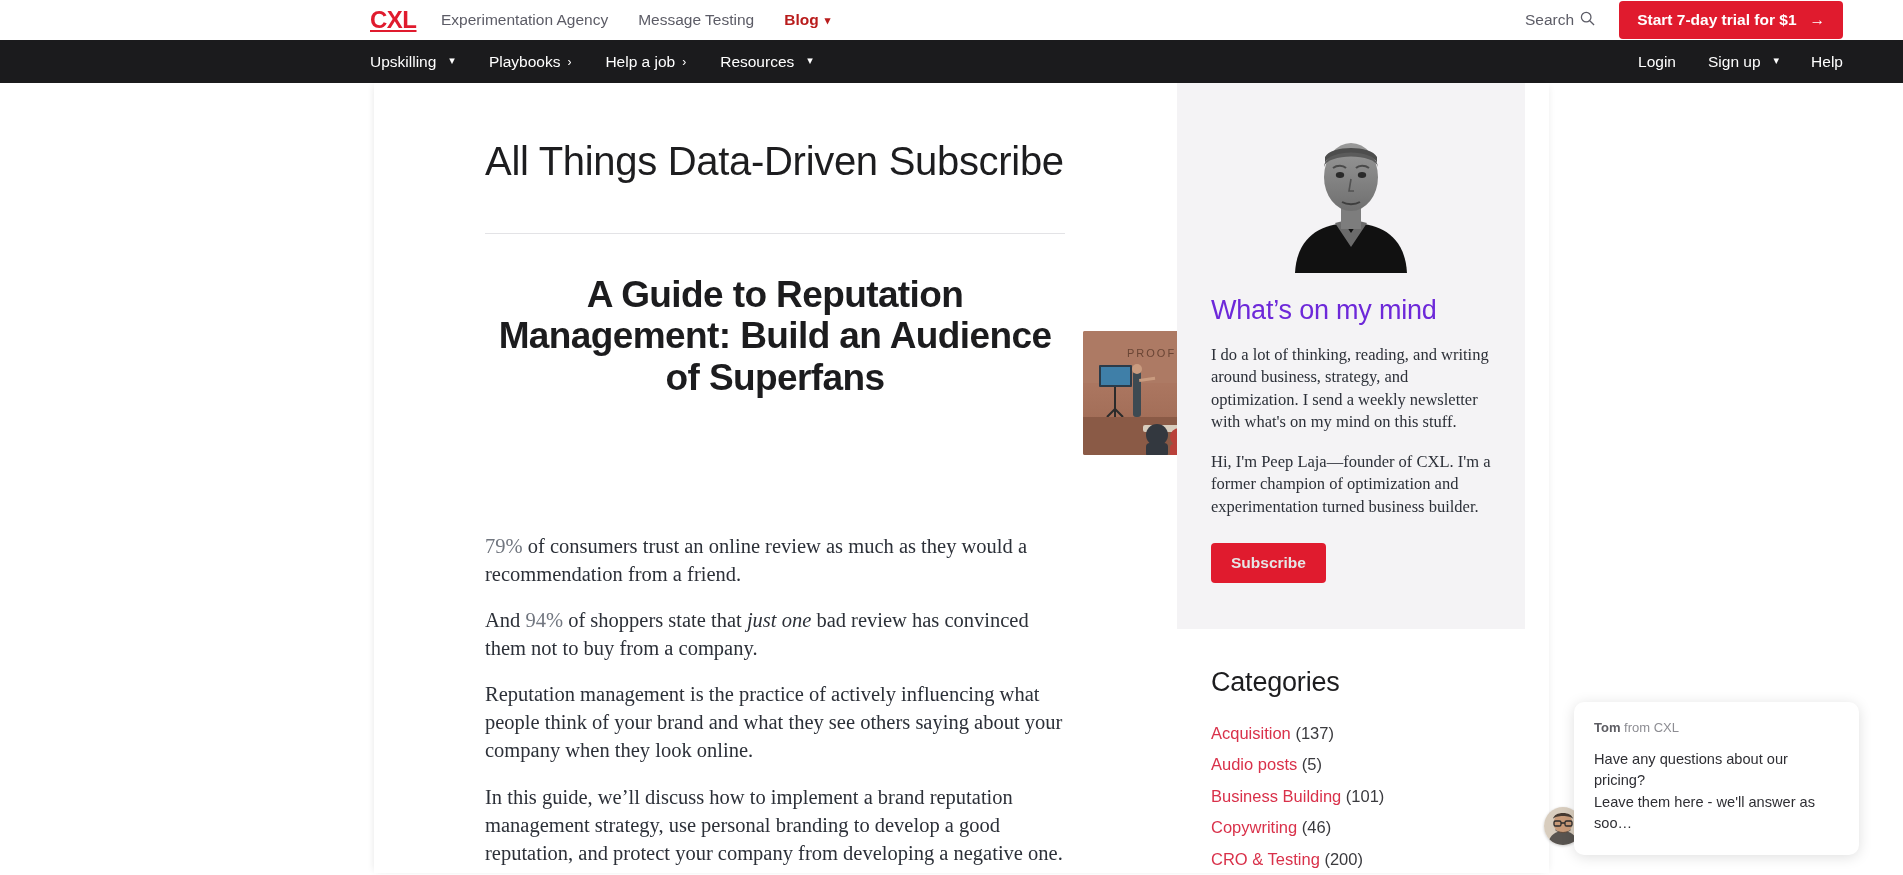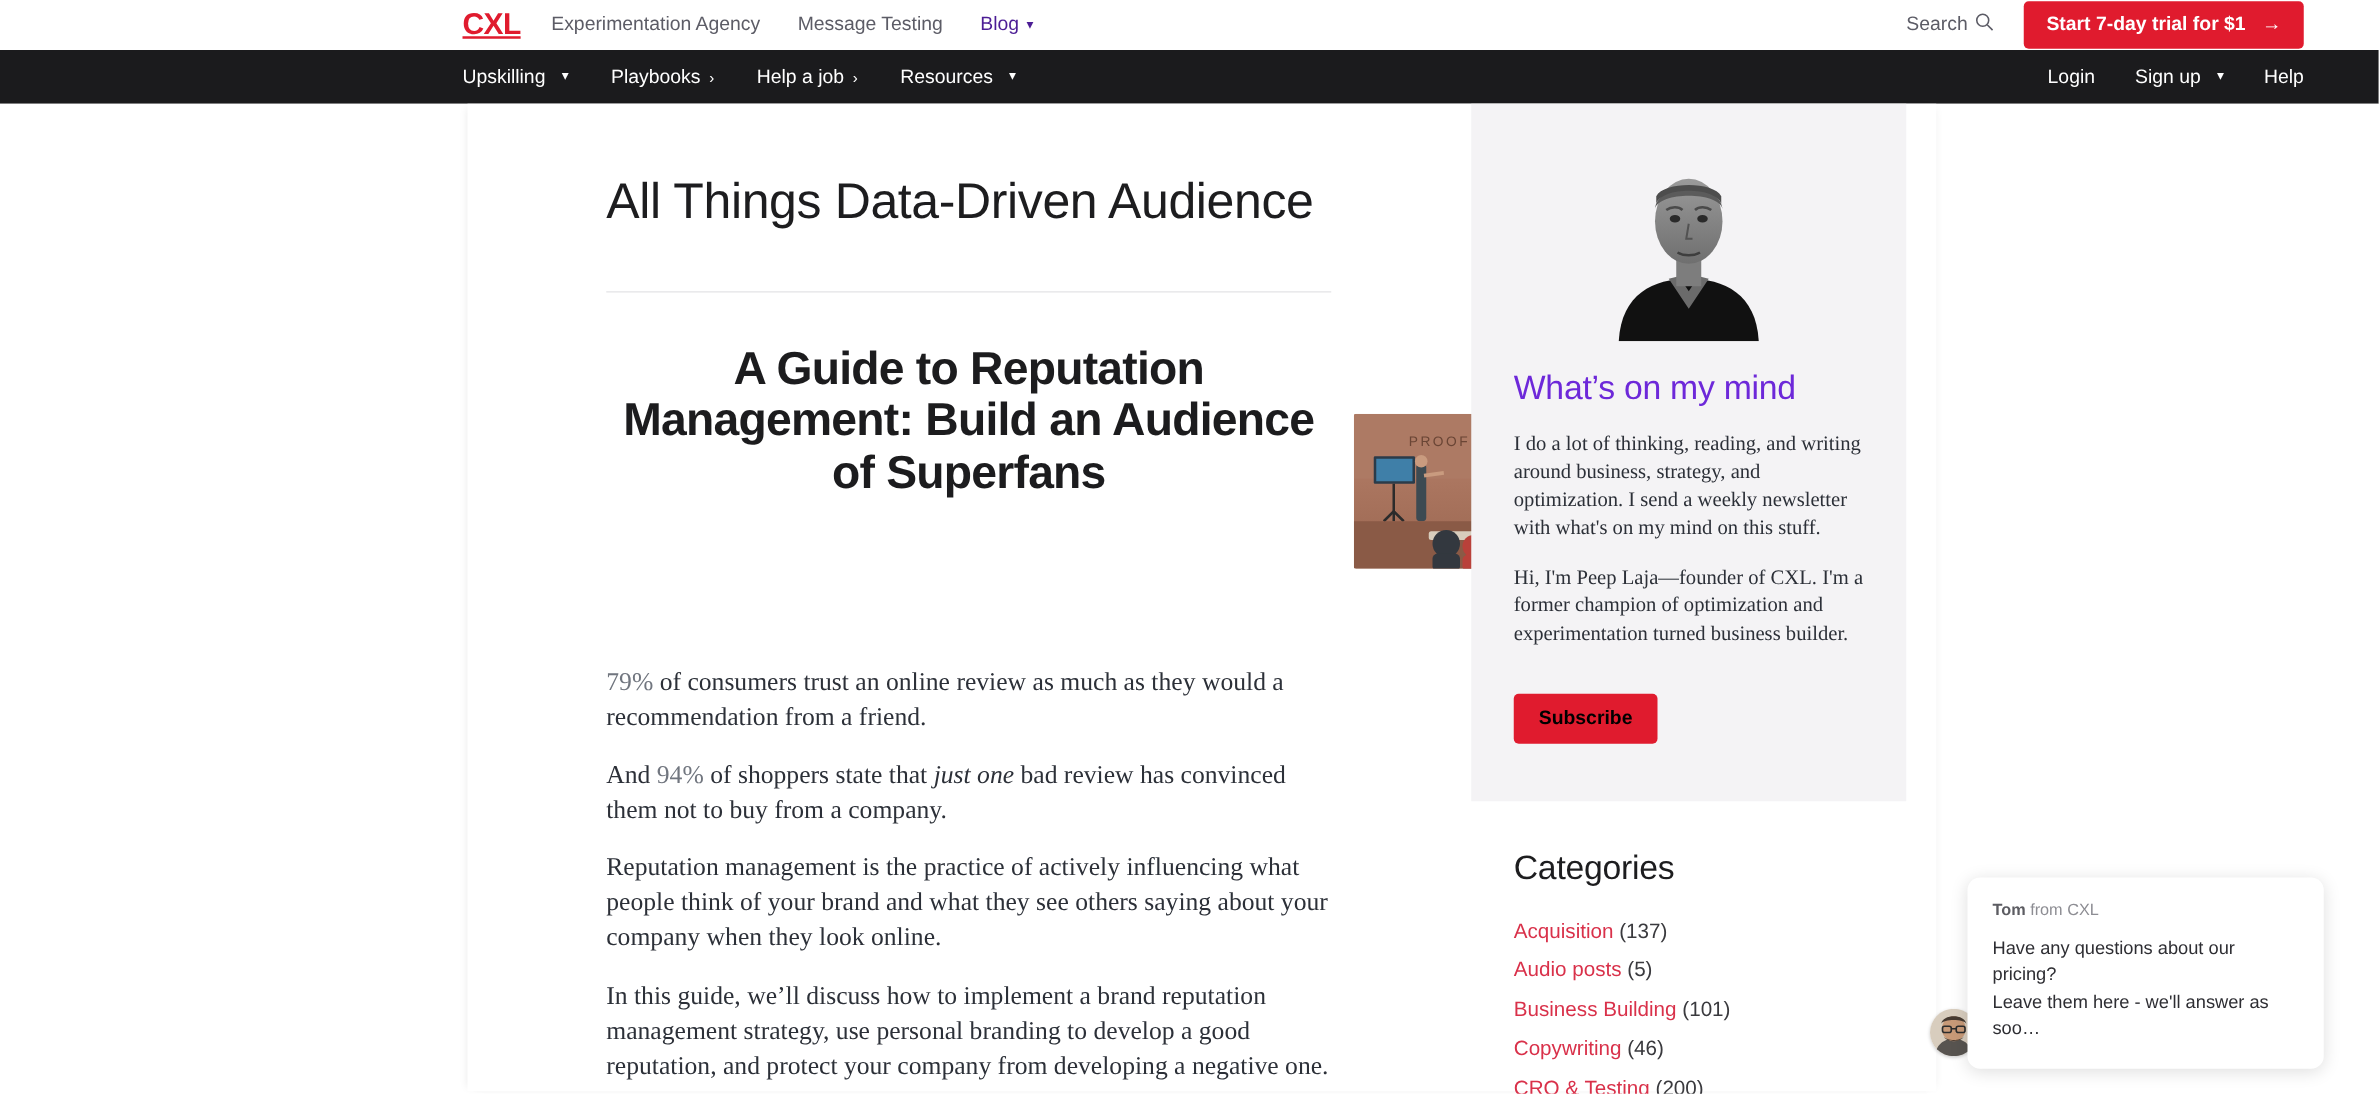--- a/index.html
+++ b/index.html
@@ -35,21 +35,21 @@
     display: flex;
     align-items: center;
     gap: 30px;
   }
   .topnav a {
     font-size: 15.5px;
     color: #5c5c66;
     text-decoration: none;
     white-space: nowrap;
   }
-  .topnav a.active { color: #4c1d95; }
+  .topnav a.active { color: #b91c1c; font-weight: bold; }
   .caret {
     display: inline-block;
     margin-left: 6px;
     font-size: 11px;
     position: relative;
     top: -1px;
   }
   .topright {
     position: absolute;
     right: 60px;
@@ -213,23 +213,23 @@
     margin-bottom: 18px;
   }
   .sidebar-p {
     font-family: "Liberation Serif", serif;
     font-size: 16.5px;
     line-height: 1.36;
     color: #2c3038;
     margin-bottom: 17px;
   }
   .subscribe-btn {
-    margin-top: 20px;
+    margin-top: 8px;
     background: #e01b2e;
-    color: #000000;
+    color: #e5e5e5;
     border: none;
     border-radius: 4px;
     font-size: 15.5px;
     font-weight: bold;
     padding: 11px 20px;
     cursor: pointer;
     font-family: "Liberation Sans", sans-serif;
   }
   .categories {
     padding: 38px 34px 0 34px;
@@ -350,21 +350,21 @@
     <a href="#">
         <span>Help</span>
       </a>
   </nav>
 </div>
 
 <div class="page">
   <div class="content-shell"></div>
 
   <div class="main-col">
-    <h1 class="page-title">All Things Data-Driven Audience</h1>
+    <h1 class="page-title">All Things Data-Driven Subscribe</h1>
     <hr class="title-rule">
 
     <div class="article-head">
       <h2 class="article-title">A Guide to Reputation Management: Build an Audience of Superfans</h2>
 
       <div class="article-thumb">
         <svg width="232" height="124" viewBox="0 0 232 124" role="img">
           <defs>
             <linearGradient id="wall" x1="0" y1="0" x2="0" y2="1">
               <stop offset="0%" stop-color="#b8826c"></stop>

